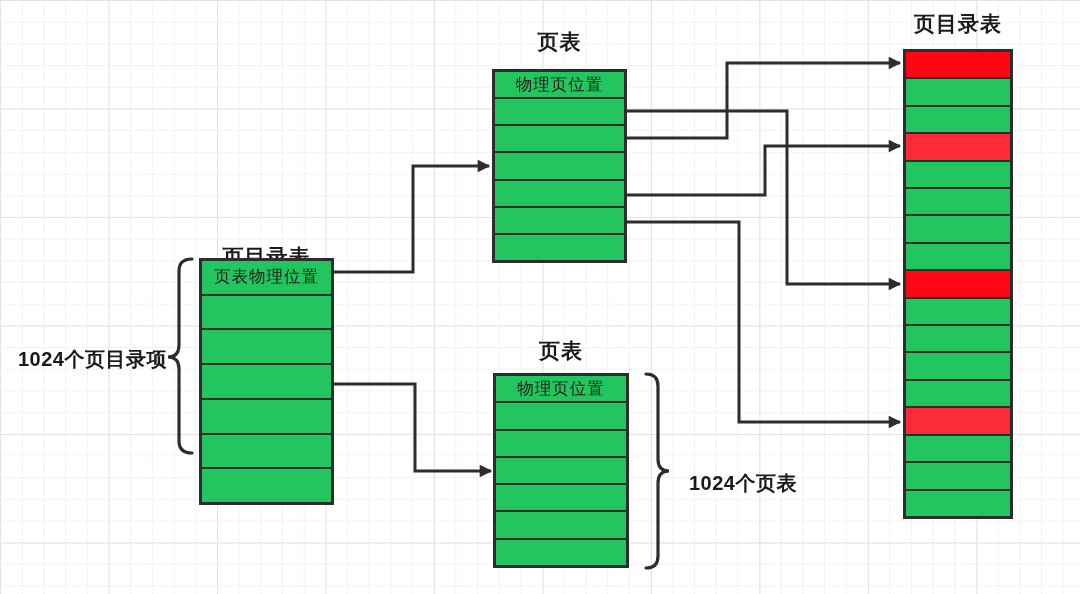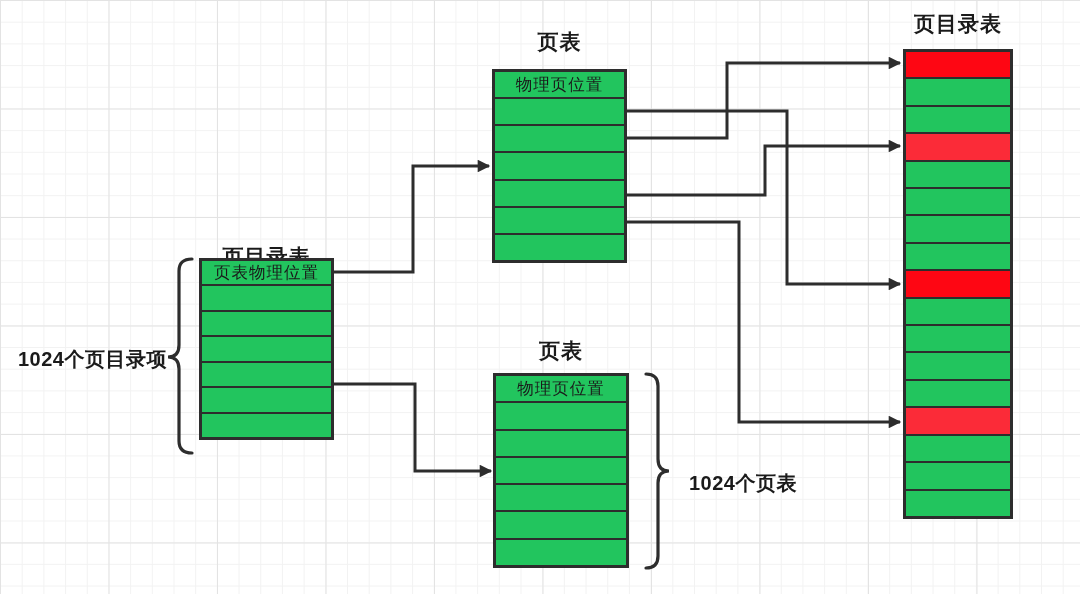--- a/index.html
+++ b/index.html
@@ -88,21 +88,21 @@
     <path class="brace" d="M192,259 Q179,259 179,271 L179,345 Q179,357 168,357 Q179,357 179,369 L179,441 Q179,453 192,453"></path>
 
     <path class="brace" d="M646,374 Q658,374 658,386 L658,459 Q658,471 669,471 Q658,471 658,483 L658,556 Q658,568 646,568"></path>
   </svg>
 
   <div class="title" style="left:199px;top:228px;width:135px;margin-top:15px;">页目录表</div>
   <div class="title" style="left:492px;top:28px;width:135px;">页表</div>
   <div class="title" style="left:493px;top:337px;width:136px;">页表</div>
   <div class="title" style="left:888px;top:10px;width:140px;">页目录表</div>
 
-  <div class="table" id="dir-table" style="left:199px;top:258px;width:135px;height:182px;">
+  <div class="table" id="dir-table" style="left:199px;top:258px;width:135px;height:247px;">
     <div class="trow header">页表物理位置</div>
   <div class="trow"></div>
       <div class="trow"></div>
       <div class="trow"></div>
       <div class="trow"></div>
       <div class="trow"></div>
       <div class="trow"></div>
     </div>
 
   <div class="table" id="pt-top" style="left:492px;top:69px;width:135px;height:194px;">

